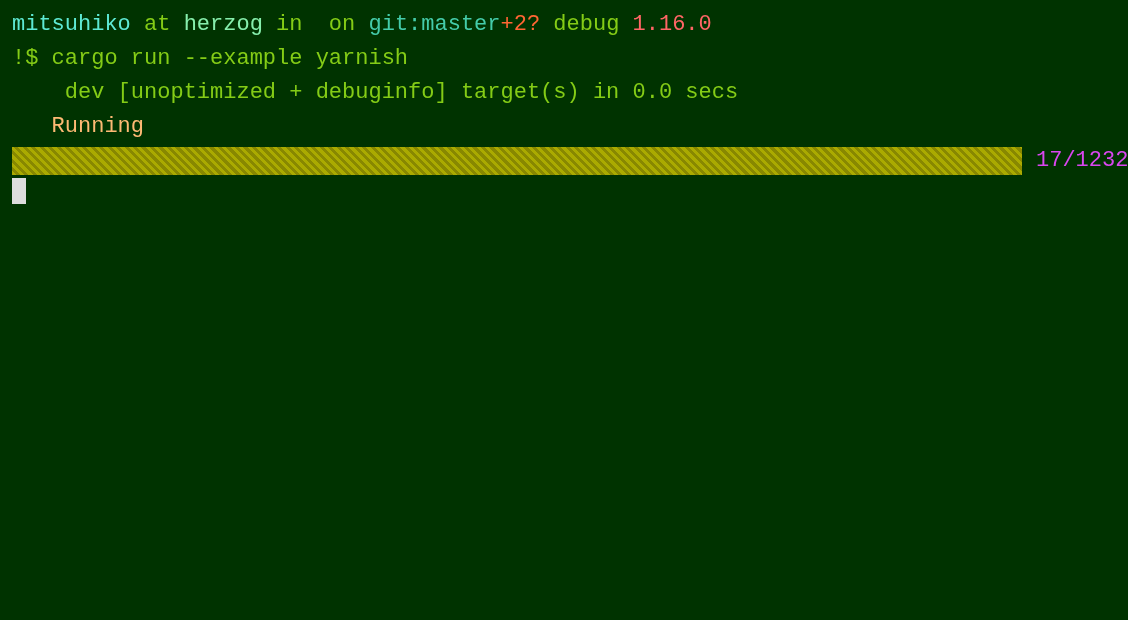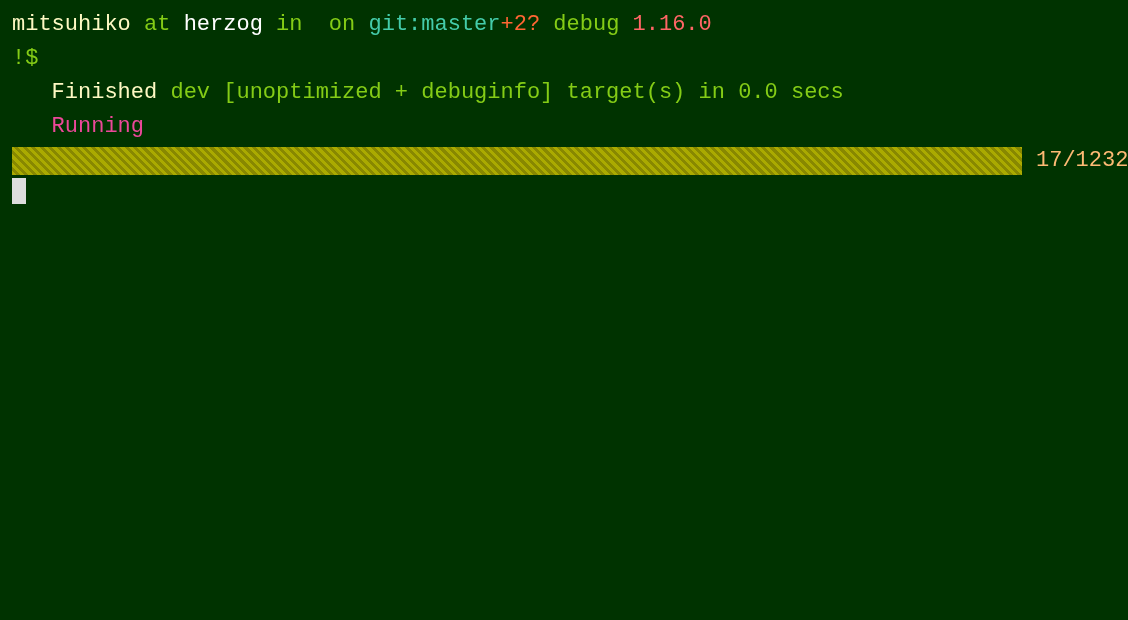--- a/index.html
+++ b/index.html
@@ -21,25 +21,25 @@
     }
 
     .line {
       display: flex;
       flex-wrap: wrap;
       align-items: center;
       white-space: pre;
     }
 
     
-    .green-bright   { color: #fef9c3; }
+    .green-bright   { color: #5eead4; }
     .white          { color: #84cc16; }
-    .cyan           { color: #ffffff; }
+    .cyan           { color: #86efac; }
     .orange-red     { color: #ff6633; }
-    .yellow-green   { color: #ec4899; }
+    .yellow-green   { color: #fdba74; }
     .teal           { color: #44ccaa; }
     .red-pink       { color: #ff6666; }
 
     
     .progress-container {
       display: flex;
       align-items: center;
       width: 100%;
     }
 
@@ -57,21 +57,21 @@
       position: relative;
     }
 
     .progress-bar-inner {
       height: 100%;
       width: 1.4%;
       background: transparent;
     }
 
     .progress-text {
-      color: #fdba74;
+      color: #d946ef;
       margin-left: 14px;
       font-size: 22px;
       white-space: pre;
     }
 
     
     .cursor-line {
       display: flex;
       align-items: center;
     }
@@ -96,25 +96,25 @@
     <span class="white"> on </span>
     <span class="teal">git:</span>
     <span class="teal">master</span>
     <span class="orange-red">+2?</span>
     <span class="white"> debug </span>
     <span class="red-pink">1.16.0</span>
   </div>
 
   <div class="line">
     <span class="white">!$ </span>
+    <span class="white">cargo run --example yarnish</span>
   </div>
 
   <div class="line">
     <span class="white">&nbsp;&nbsp;&nbsp;</span>
-    <span class="green-bright">Finished</span>
     <span class="white"> dev [unoptimized + debuginfo] target(s) in 0.0 secs</span>
   </div>
 
   <div class="line">
     <span class="white">&nbsp;&nbsp;&nbsp;</span>
     <span class="yellow-green">Running</span>
   </div>
 
 
 

